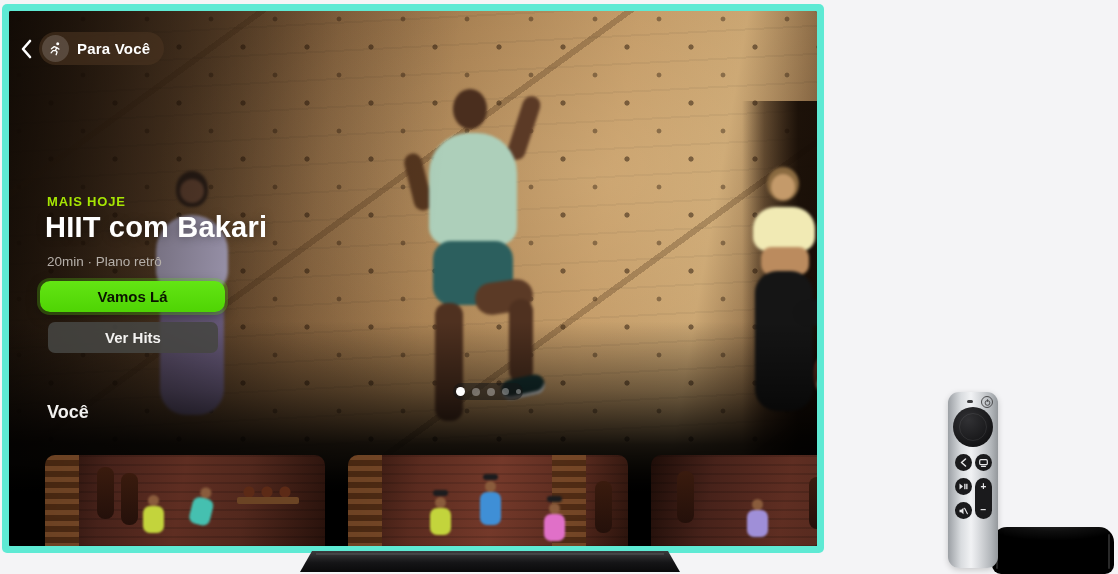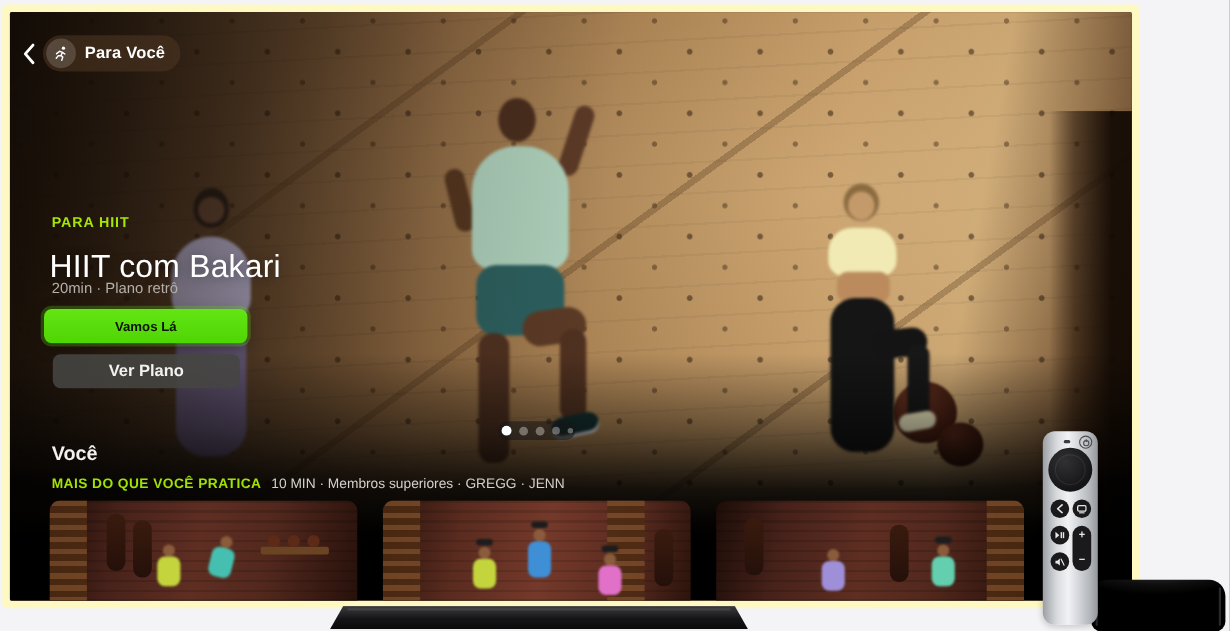--- a/index.html
+++ b/index.html
@@ -1,21 +1,21 @@
 <!DOCTYPE html>
 <html><head>
 <meta charset="utf-8">
 <style>
   * { margin:0; padding:0; box-sizing:border-box; }
   html,body { width:1118px; height:574px; overflow:hidden; }
   body { font-family:"Liberation Sans", sans-serif; background:#f4f4f6; position:relative; }
 
   
-  .tv { position:absolute; left:2px; top:4px; width:1034px; height:549px;
-        background:#fef9c3; border-radius:5px; padding:7px; }
+  .tv { position:absolute; left:2px; top:4px; width:822px; height:549px;
+        background:#5eead4; border-radius:5px; padding:7px; }
   .screen { position:relative; width:100%; height:100%; overflow:hidden;
             border-radius:2px; background:#3a281a; }
 
   
   .wall { position:absolute; inset:0;
     background:
       radial-gradient(90% 80% at 72% 30%, rgba(255,225,170,.22), transparent 60%),
       repeating-linear-gradient(177deg, rgba(0,0,0,.05) 0 2px, transparent 2px 28px),
       linear-gradient(100deg,#2c1d10 0%,#5d422a 16%,#84603c 34%,#a47c4e 52%,#c09764 70%,#c7a26f 82%,#6b4c2e 93%,#241708 100%);
   }
@@ -77,29 +77,29 @@
   .crumb-wrap { position:absolute; left:12px; top:21px; display:flex; align-items:center; gap:7px; }
   .back-glyph { color:#fff; display:block; }
   .crumb-pill { display:flex; align-items:center; height:33px; padding:0 14px 0 3px;
     border-radius:17px; background:rgba(74,52,33,.62); }
   .crumb-icon { width:27px; height:27px; border-radius:50%; background:rgba(255,255,255,.16);
     display:flex; align-items:center; justify-content:center; margin-right:8px; }
   .crumb-label { color:#fff; font-size:15px; font-weight:700; letter-spacing:.2px; }
 
   .eyebrow { position:absolute; left:38px; top:183px; color:#a6e603; font-size:13px;
     font-weight:700; letter-spacing:.8px; }
-  .hero-title { position:absolute; left:36px; top:216px; color:#fff; font-size:29px;
-    font-weight:400; letter-spacing:.2px; text-shadow:0 1px 10px rgba(0,0,0,.35); }
+  .hero-title { position:absolute; left:36px; top:200px; color:#fff; font-size:29px;
+    font-weight:700; letter-spacing:.2px; text-shadow:0 1px 10px rgba(0,0,0,.35); }
   .hero-meta { position:absolute; left:38px; top:243px; color:#b5afa9; font-size:13.5px; }
 
   .btn { position:absolute; display:flex; align-items:center; justify-content:center;
     border-radius:7px; font-weight:700; cursor:pointer; }
   .btn-primary { left:31px; top:270px; width:185px; height:31px;
-    background:linear-gradient(180deg,#63e513,#4fd404); color:#0a1400; font-size:12px;
-    box-shadow:0 0 0 3px rgba(100,229,20,.25), 0 4px 14px rgba(0,0,0,.35); }
+    background:linear-gradient(180deg,#63e513,#4fd404); color:#0a1400; font-size:15px;
+    box-shadow:0 0 0 3px rgba(100,229,20,.25), 0 4px 14px rgba(0,0,0,.35);border-radius:10px; }
   .btn-secondary { left:39px; top:311px; width:170px; height:31px;
     background:rgba(70,69,66,.88); color:#f3f2f0; font-size:15px; }
 
   .dots-pill { position:absolute; left:444px; top:372px; width:70px; height:17px;
     border-radius:9px; background:rgba(22,22,22,.55); display:flex; align-items:center;
     justify-content:center; gap:7px; }
   .dot { border-radius:50%; background:rgba(255,255,255,.34); }
   .dot.active { background:#fff; }
 
   .shelf-title { position:absolute; left:38px; top:391px; color:#f2f1ef; font-size:18px; font-weight:700; }
@@ -216,40 +216,36 @@
         <span class="crumb-icon">
           <svg width="15" height="15" viewBox="0 0 24 24">
             <circle cx="15.5" cy="4.5" r="2.4" fill="#fff"></circle>
             <path d="M5.5 12.5 L10 9 L14 10.5 L17.5 13 M14 10.5 L12 15 L14.5 17.5 L13 22 M12 15 L8 15.5 L5 19" fill="none" stroke="#fff" stroke-width="2.1" stroke-linecap="round" stroke-linejoin="round"></path>
           </svg>
         </span>
         <span class="crumb-label">Para Você</span>
       </div>
     </div>
 
-    <div class="eyebrow">PARA HIIT</div>
+    <div class="eyebrow">MAIS HOJE</div>
     <div class="hero-title">HIIT com Bakari</div>
     <div class="hero-meta">20min · Plano retrô</div>
 
     <div class="btn btn-primary">Vamos Lá</div>
-    <div class="btn btn-secondary">Ver Plano</div>
+    <div class="btn btn-secondary">Ver Hits</div>
 
     <div class="dots-pill" id="dots">
         <span class="dot active" style="width: 9px; height: 9px;"></span>
         <span class="dot" style="width: 8px; height: 8px;"></span>
         <span class="dot" style="width: 8px; height: 8px;"></span>
         <span class="dot" style="width: 7px; height: 7px;"></span>
         <span class="dot" style="width: 5px; height: 5px;"></span>
       </div>
 
     <div class="shelf-title">Você</div>
-    <div class="shelf-sub">
-      <span class="shelf-highlight">MAIS DO QUE VOCÊ PRATICA</span>
-      <span class="shelf-meta">10 MIN · Membros superiores · GREGG · JENN</span>
-    </div>
 
     <div class="thumbs">
       <div class="thumb">
         <div class="ladder" style="left:0;"></div>
         <div class="bag" style="left:52px; top:12px;"></div>
         <div class="bag" style="left:76px; top:18px;"></div>
         <div class="tfig" style="left:98px; top:40px;">
           <div class="th"></div>
             <div class="tb" style="background:#c3d43c;"></div>
         </div>

